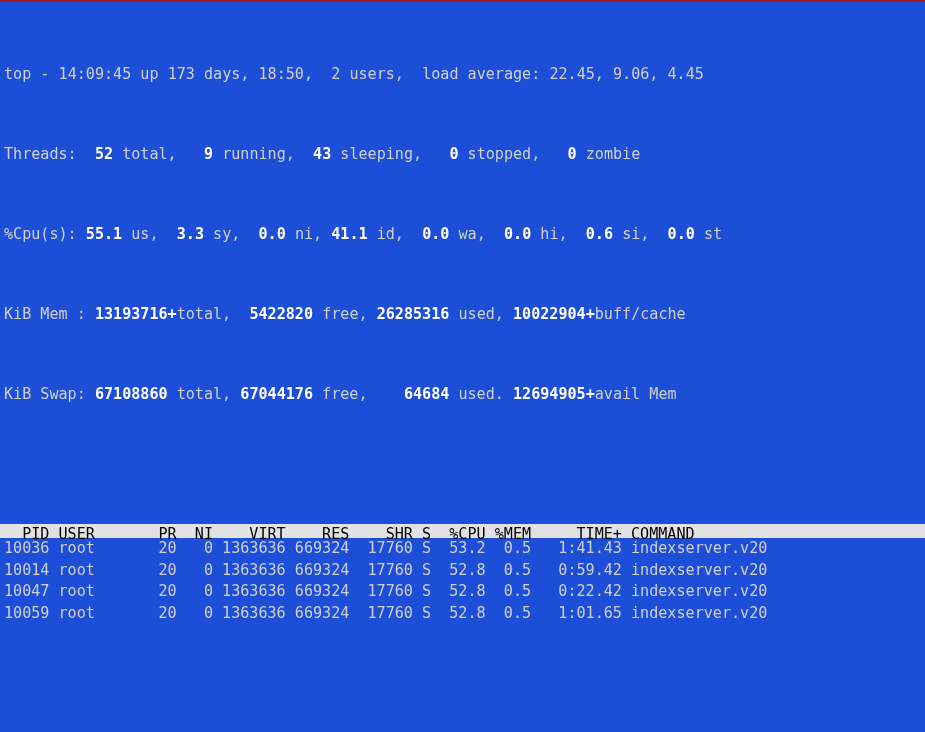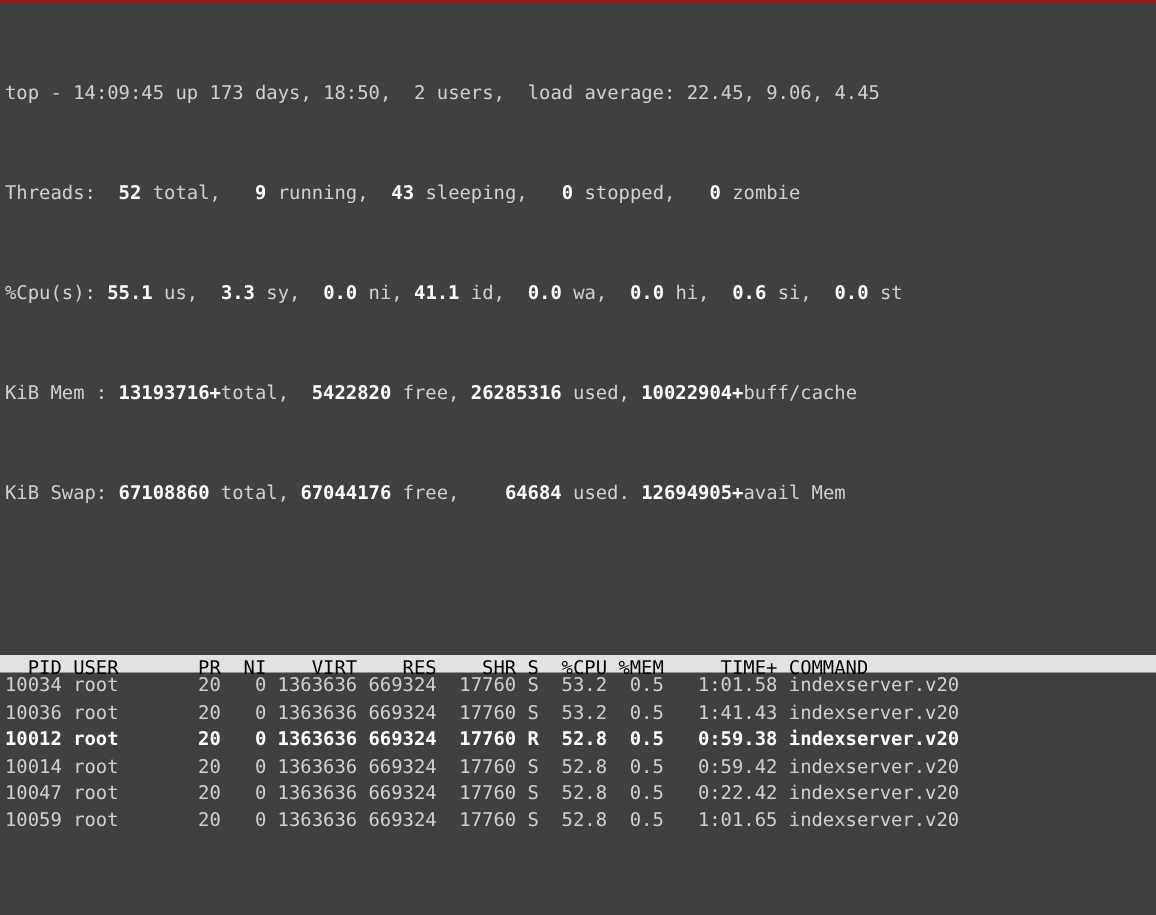--- a/index.html
+++ b/index.html
@@ -4,21 +4,21 @@
 <title>top</title>
 <style>
   html, body {
     margin: 0;
     padding: 0;
     background: #000000;
   }
   #terminal {
     width: 925px;
     height: 732px;
-    background: #404040;
+    background: #1d4ed8;
     color: #d9d9d9;
     font-family: "DejaVu Sans Mono", "Liberation Mono", monospace;
     font-size: 15.1px;
     line-height: 20px;
     position: relative;
     overflow: hidden;
     box-sizing: border-box;
     -webkit-font-smoothing: none;
   }
   #top-rule {
@@ -85,21 +85,19 @@
     <div class="sumline"><span class="n">KiB Mem :</span><span class="n"> </span><span class="b">13193716+</span><span class="n">total,</span><span class="n">  </span><span class="b">5422820</span><span class="n"> </span><span class="n">free,</span><span class="n"> </span><span class="b">26285316</span><span class="n"> </span><span class="n">used,</span><span class="n"> </span><span class="b">10022904+</span><span class="n">buff/cache</span></div>
 
     <div class="sumline"><span class="n">KiB Swap:</span><span class="n"> </span><span class="b">67108860</span><span class="n"> </span><span class="n">total,</span><span class="n"> </span><span class="b">67044176</span><span class="n"> </span><span class="n">free,</span><span class="n">    </span><span class="b">64684</span><span class="n"> </span><span class="n">used.</span><span class="n"> </span><span class="b">12694905+</span><span class="n">avail Mem</span></div>
 
     <div class="spacer"></div>
   </div>
 
   <div class="colhdr">  PID USER       PR  NI    VIRT    RES    SHR S  %CPU %MEM     TIME+ COMMAND</div>
 
   <div class="proc-table" id="proc-table">
-      <div class="prow">10034 root       20   0 1363636 669324  17760 S  53.2  0.5   1:01.58 indexserver.v20</div>
       <div class="prow">10036 root       20   0 1363636 669324  17760 S  53.2  0.5   1:41.43 indexserver.v20</div>
-      <div class="prow running">10012 root       20   0 1363636 669324  17760 R  52.8  0.5   0:59.38 indexserver.v20</div>
       <div class="prow">10014 root       20   0 1363636 669324  17760 S  52.8  0.5   0:59.42 indexserver.v20</div>
       <div class="prow">10047 root       20   0 1363636 669324  17760 S  52.8  0.5   0:22.42 indexserver.v20</div>
       <div class="prow">10059 root       20   0 1363636 669324  17760 S  52.8  0.5   1:01.65 indexserver.v20</div>
     </div>
 
 </div>
 
 </body></html>

